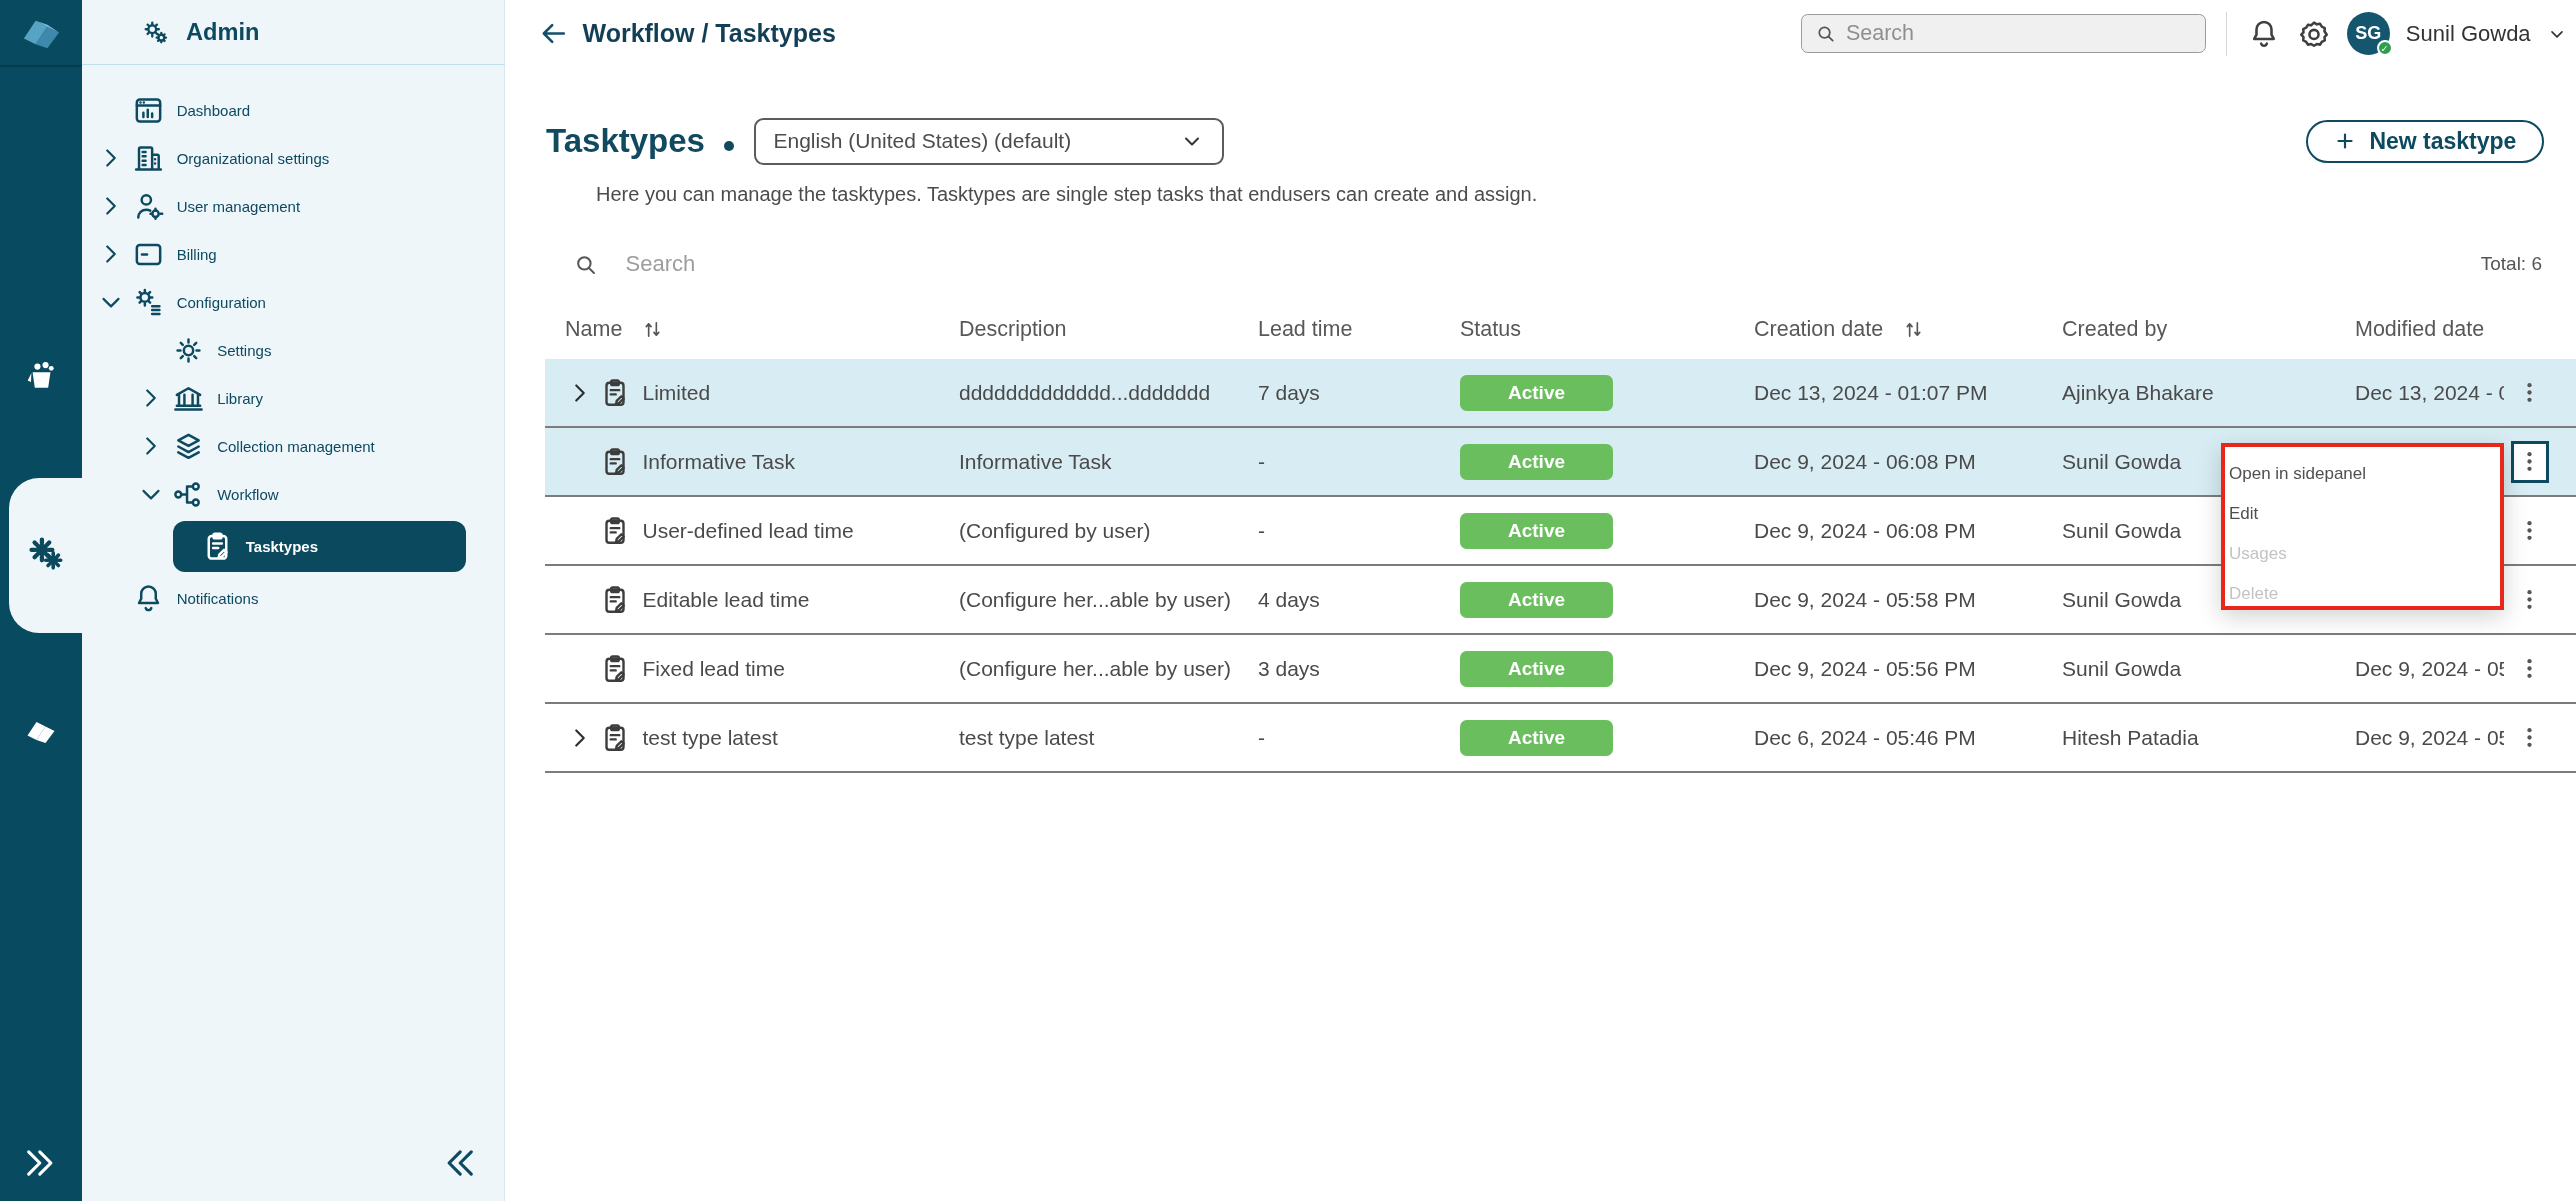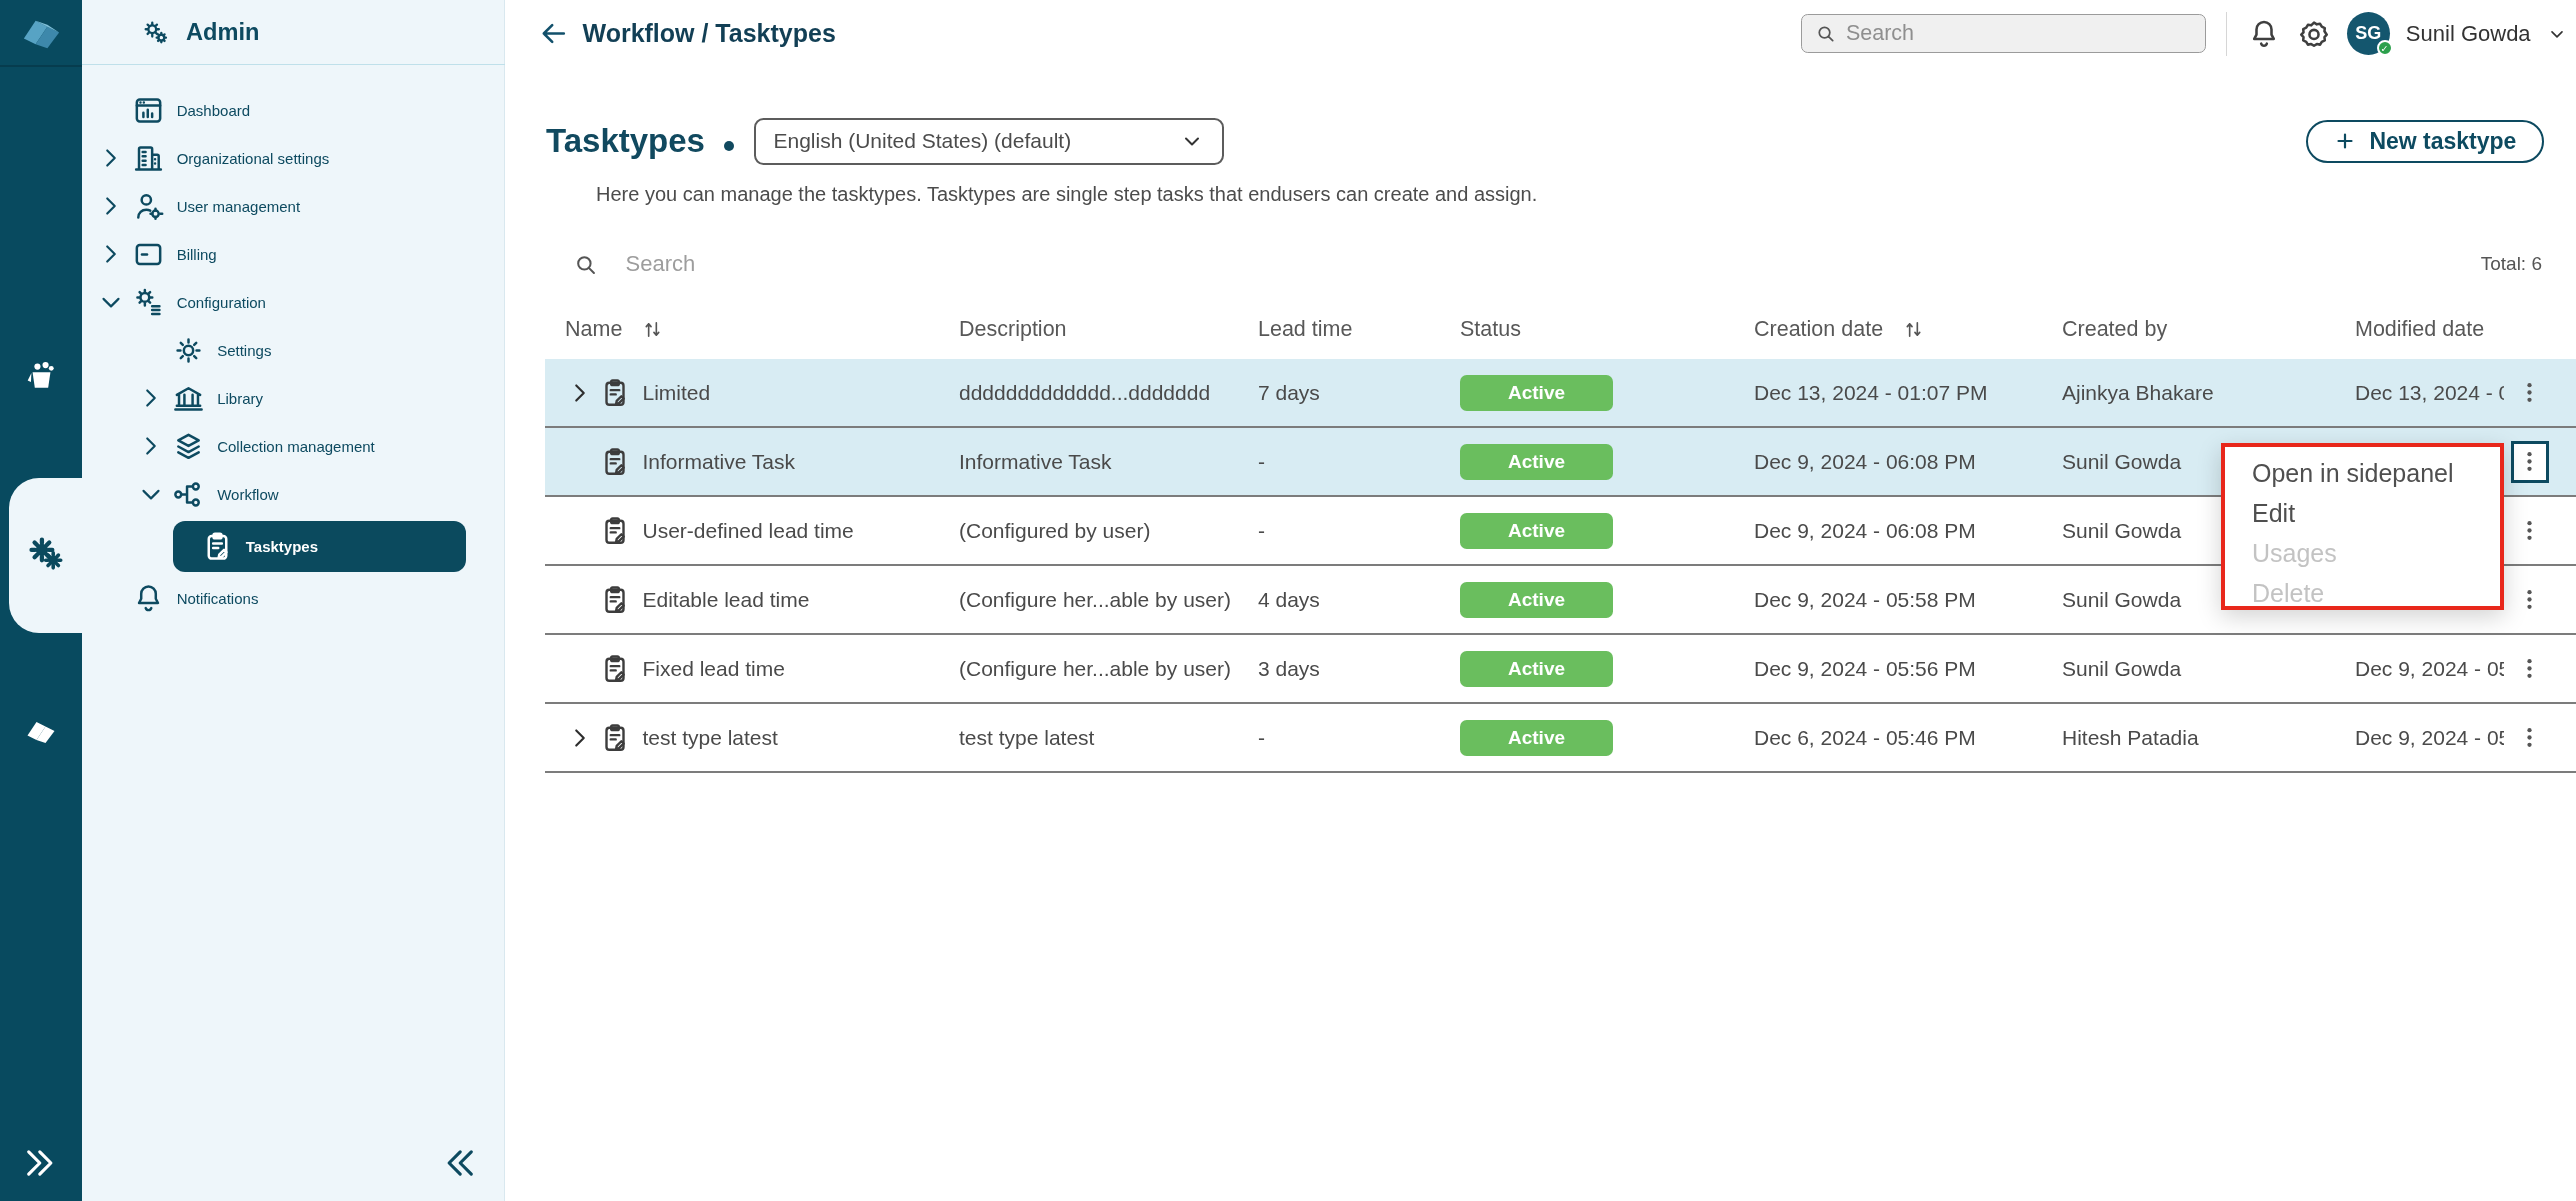--- a/index.html
+++ b/index.html
@@ -84,21 +84,21 @@
   .rowicon { width:34px; height:34px; flex:0 0 34px; margin-left:2.7px; color:#3d3d3d; }
   .rowname { margin-left:10.8px; white-space:nowrap; overflow:hidden; }
   .cell { white-space:nowrap; overflow:hidden; }
   .badge { width:153px; height:36px; border-radius:6.7px; background:#6abe5e; color:#fff; font-size:19px; font-weight:700; display:flex; align-items:center; justify-content:center; }
   .kebab { justify-self:start; width:38px; height:42px; display:flex; align-items:center; justify-content:center; cursor:pointer; color:#555; margin-left:6.7px; }
   .kebab svg { width:27px; height:27px; }
   .kebab.focused { border:3.4px solid #0d4a60; background:#fff; }
 
   
   .ctx-menu { position:absolute; left:2221px; top:443px; width:283px; height:167px; background:#fff; border:4.7px solid #e8271b; box-shadow:0 6.7px 23px rgba(0,0,0,.18); z-index:20; padding-top:6.7px; }
-  .ctx-item { height:40px; display:flex; align-items:center; padding-left:27px; font-size:25px; color:#4f4f4f; cursor:pointer; }
+  .ctx-item { height:40px; display:flex; align-items:center; padding-left:4px; font-size:17px; color:#4f4f4f; cursor:pointer; }
   .ctx-item.disabled { color:#c3c3c3; cursor:default; }
 
   svg { display:block; }
 </style>
 </head>
 <body>
 
 <div class="app">
 
   <div class="rail">

